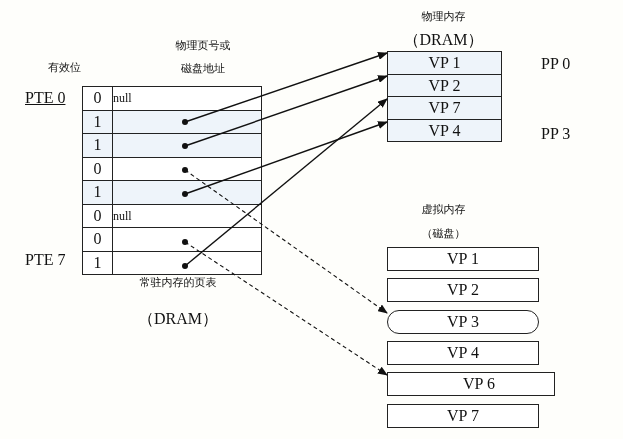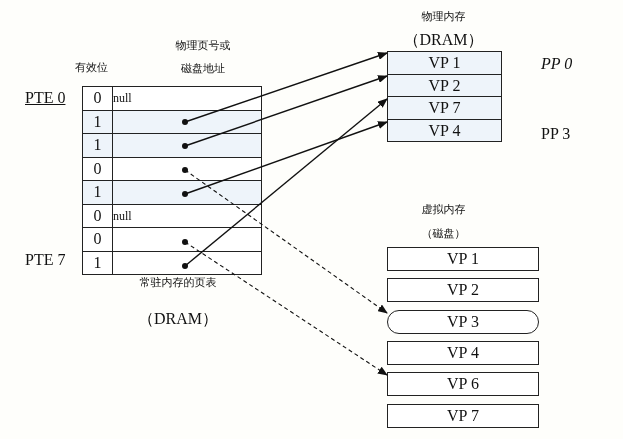--- a/index.html
+++ b/index.html
@@ -13,21 +13,21 @@
   .row.v1{background:#eef4fa;}
   .vb{width:29px;border-right:1.5px solid #222;text-align:center;font-size:16px;line-height:22px;}
   .addr{flex:1;text-align:left;font-size:12px;line-height:22px;}
   .dram{position:absolute;left:387px;top:51px;width:113px;border:1.5px solid #222;border-bottom:none;background:#eef4fa;}
   .drow{height:21.5px;border-bottom:1.5px solid #222;text-align:center;font-size:16px;line-height:22px;}
   .disk{position:absolute;left:387px;width:150px;height:22px;border:1.5px solid #222;background:#fff;text-align:center;font-size:16px;line-height:22px;}
 </style>
 </head>
 <body>
 
-<div class="t cn" style="left:75px;top:59px;">有效位</div>
+<div class="t cn" style="left:48px;top:59px;">有效位</div>
 <div class="t cn" style="left:148px;top:37px;width:110px;text-align:center;">物理页号或</div>
 <div class="t cn" style="left:148px;top:60px;width:110px;text-align:center;">磁盘地址</div>
 
 <div class="t" style="left:25px;top:89px;text-decoration:underline;">PTE 0</div>
 <div class="t" style="left:25px;top:251px;">PTE 7</div>
 
 <div class="pt">
   <div class="row">
       <div class="vb">0</div>
       <div class="addr">null</div>
@@ -66,30 +66,30 @@
 <div class="t" style="left:98px;top:310px;width:160px;text-align:center;">（DRAM）</div>
 
 <div class="t cn" style="left:387px;top:8px;width:113px;text-align:center;">物理内存</div>
 <div class="t" style="left:387px;top:31px;width:113px;text-align:center;">（DRAM）</div>
 <div class="dram">
   <div class="drow">VP 1</div>
   <div class="drow">VP 2</div>
   <div class="drow">VP 7</div>
   <div class="drow">VP 4</div>
 </div>
-<div class="t" style="left:541px;top:55px;font-style:italic;">PP 0</div>
+<div class="t" style="left:541px;top:55px;">PP 0</div>
 <div class="t" style="left:541px;top:125px;">PP 3</div>
 
 <div class="t cn" style="left:387px;top:201px;width:113px;text-align:center;">虚拟内存</div>
 <div class="t cn" style="left:387px;top:225px;width:113px;text-align:center;">（磁盘）</div>
 <div class="disk" style="top:247px;">VP 1</div>
 <div class="disk" style="top:278px;">VP 2</div>
 <div class="disk" style="top:310px;border-radius:12px;">VP 3</div>
 <div class="disk" style="top:341px;">VP 4</div>
-<div class="disk" style="top:372px;">VP 6</div>
+<div class="disk" style="top:372px;padding-left:16px;">VP 6</div>
 <div class="disk" style="top:404px;">VP 7</div>
 
 <svg id="arrows" width="623" height="439">
   <defs>
     <marker id="ah" markerWidth="10" markerHeight="8" refX="9" refY="4" orient="auto" markerUnits="userSpaceOnUse">
       <path d="M0,0 L10,4 L0,8 z" fill="#111"></path>
     </marker>
   </defs>
 <circle cx="185" cy="122" r="3" fill="#111"></circle>
     <line x1="185" y1="122" x2="387" y2="53" stroke="#111" stroke-width="1.4" marker-end="url(#ah)"></line>

